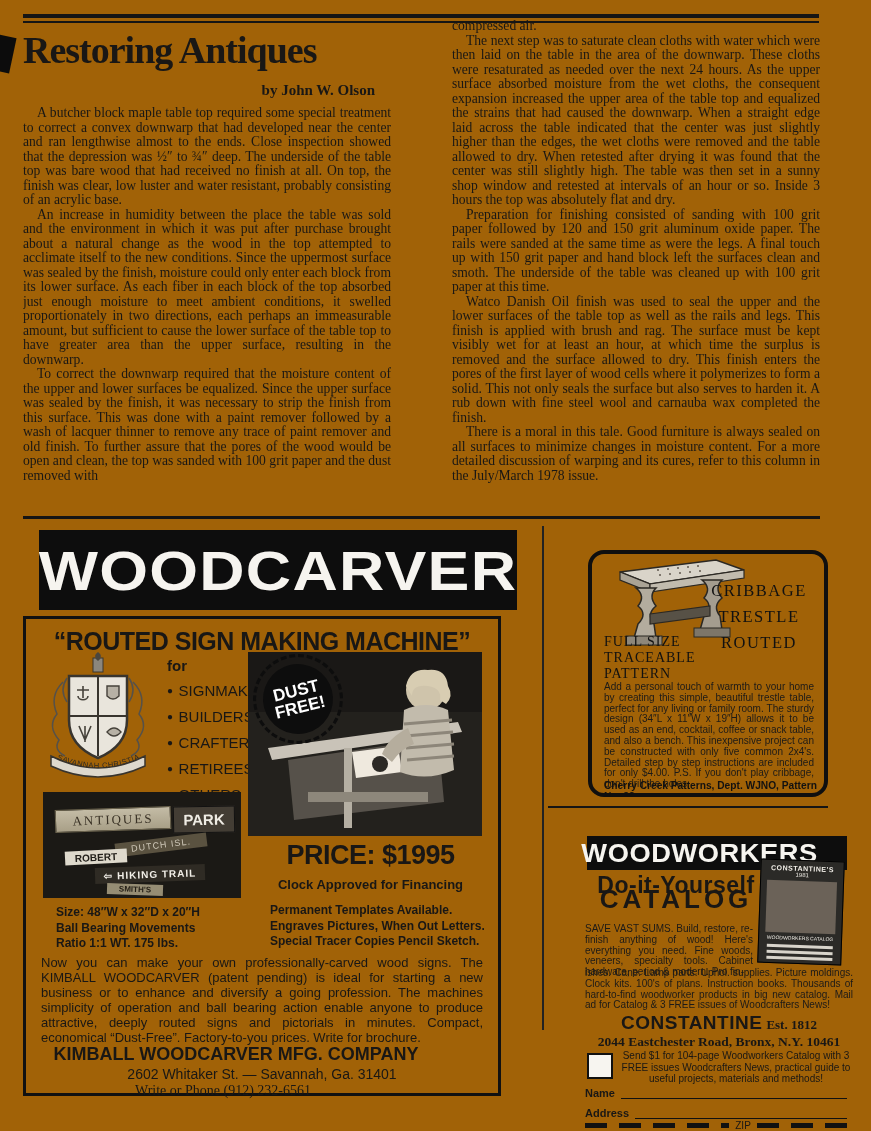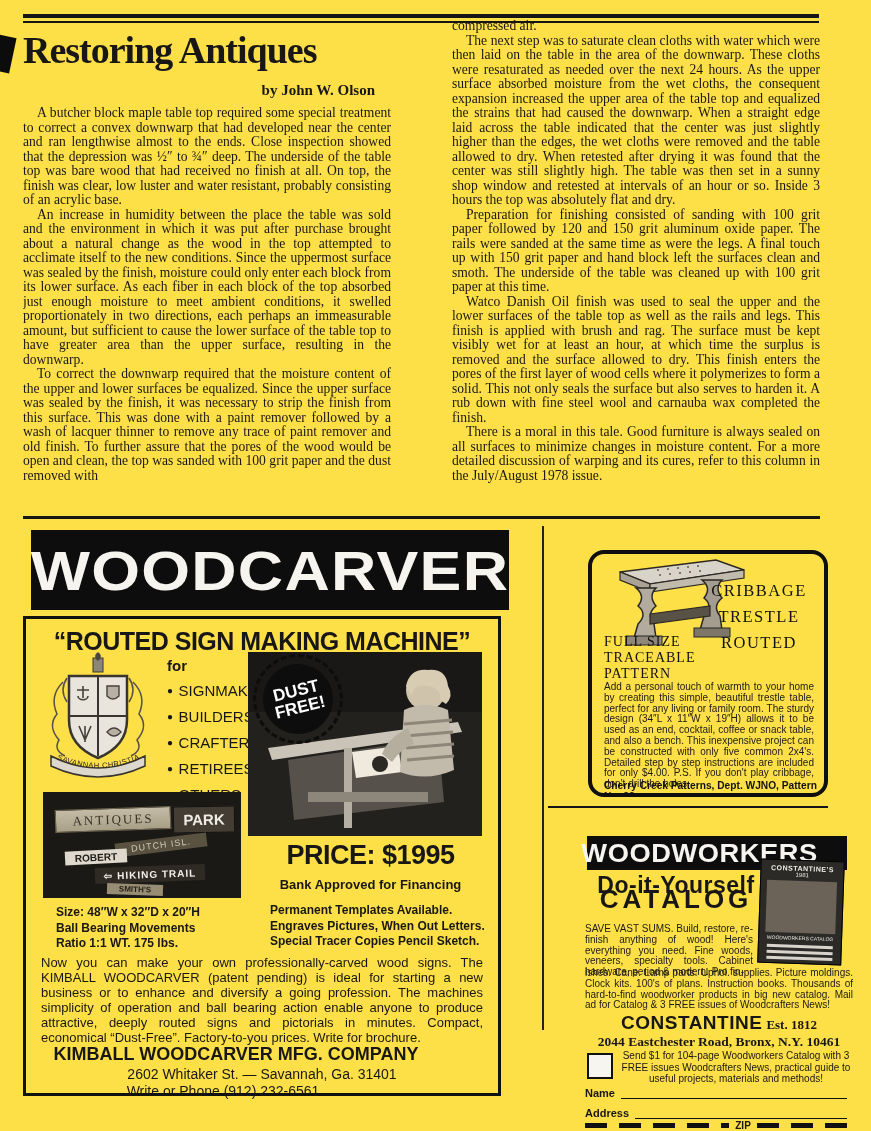--- a/index.html
+++ b/index.html
@@ -1,51 +1,51 @@
 <!DOCTYPE html>
 <html><head>
 <meta charset="utf-8">
 <style>
   html,body{margin:0;padding:0;background:#8a8a8a;}
-  .page{position:relative;width:871px;height:1131px;background:#fde047;overflow:hidden;
+  .page{position:relative;width:871px;height:1131px;background:#a16207;overflow:hidden;
         font-family:"Liberation Serif",serif;color:#191715;}
   .abs{position:absolute;}
   
   .corner-mark{left:-5px;top:36px;width:18px;height:36px;background:#0c0c0c;transform:rotate(12deg);}
   .rule{background:#151515;}
   .article-title{left:23px;top:28px;font-size:38px;font-weight:bold;letter-spacing:-1px;}
   .byline{left:23px;top:82px;width:352px;text-align:right;font-size:15px;font-weight:bold;}
   
   .col{font-size:13.6px;line-height:14.5px;text-align:justify;overflow:hidden;}
   .col p{margin:0;text-indent:14px;}
   .col p.noindent{text-indent:0;}
   .col1{left:23px;top:106px;width:368px;height:410px;}
   .col2{left:452px;top:19px;width:368px;height:498px;}
   
   .wc-ad{left:23px;top:530px;width:478px;height:566px;font-family:"Liberation Sans",sans-serif;}
-  .wc-banner{left:8px;top:0;width:478px;height:80px;background:#0d0d0d;display:flex;align-items:center;justify-content:center;overflow:hidden;}
+  .wc-banner{left:16px;top:0;width:478px;height:80px;background:#0d0d0d;display:flex;align-items:center;justify-content:center;overflow:hidden;}
   .wc-banner span{color:#f6f4ef;font-size:49px;font-weight:900;letter-spacing:1px;transform:scaleX(1.28) scaleY(1.15);white-space:nowrap;}
   .wc-box{left:0;top:86px;width:472px;height:474px;border:3px solid #111;}
   .wc-headline{left:0;top:97px;width:478px;text-align:center;font-size:25px;font-weight:800;letter-spacing:-0.5px;}
   .wc-for{left:144px;top:127px;font-size:15px;font-weight:600;}
   .wc-bullets{left:144px;top:148px;font-size:15px;line-height:26px;}
   .wc-bullets div::before{content:"\25CF\00a0\00a0";font-size:10px;vertical-align:2px;}
   .dust-badge{left:230px;top:124px;width:84px;height:84px;border:3px dashed #0d0d0d;border-radius:50%;
               display:flex;align-items:center;justify-content:center;background:transparent;}
   .dust-badge .inner{width:70px;height:70px;border-radius:50%;background:#0d0d0d;color:#fff;display:flex;flex-direction:column;
               align-items:center;justify-content:center;transform:rotate(-14deg);font-size:17px;font-weight:900;line-height:17px;}
   .signs{left:20px;top:262px;width:198px;height:106px;background:#1b1915;overflow:hidden;}
   .sign{position:absolute;display:flex;align-items:center;justify-content:center;white-space:nowrap;}
   .price{left:235px;top:310px;width:225px;text-align:center;font-size:27px;font-weight:900;letter-spacing:-0.5px;}
   .financing{left:235px;top:347px;width:225px;text-align:center;font-size:13px;font-weight:800;}
   .specs{font-size:12px;font-weight:700;line-height:15.5px;}
   .wc-body{left:18px;top:425px;width:442px;font-size:13px;line-height:15px;text-align:justify;}
   .wc-company{left:0;top:514px;width:426px;text-align:center;font-size:18px;font-weight:800;}
   .wc-addr{left:0;top:536px;width:478px;text-align:center;font-size:14px;font-weight:500;}
-  .wc-phone{left:0;top:553px;width:400px;text-align:center;font-size:14px;font-weight:500;}
+  .wc-phone{left:0;top:553px;width:400px;text-align:center;font-size:14px;font-weight:500;font-family:Liberation Serif, serif;}
   
   .crib-ad{left:588px;top:550px;width:232px;height:239px;border:4px solid #0f0f0f;border-radius:16px;overflow:hidden;font-family:"Liberation Sans",sans-serif;}
   .crib-title{right:4px;top:24px;width:122px;text-align:center;font-family:"Liberation Serif",serif;font-size:16.5px;line-height:26px;letter-spacing:1.5px;color:#111;}
   .crib-sub{left:12px;top:80px;font-family:"Liberation Serif",serif;font-size:14px;line-height:16px;letter-spacing:1px;color:#111;}
   .crib-body{left:12px;top:128px;width:210px;font-size:10px;line-height:10.8px;text-align:justify;color:#1c1a18;}
   .crib-contact{font-size:10.2px;font-weight:700;color:#111;}
   
   .ww-ad{left:583px;top:836px;width:272px;height:292px;font-family:"Liberation Sans",sans-serif;}
   .ww-banner{left:4px;top:0;width:260px;height:34px;background:#0d0d0d;display:flex;align-items:center;justify-content:flex-start;}
   .ww-banner span{color:#f6f4ef;font-size:26px;font-weight:900;letter-spacing:0.5px;transform:scaleX(1.05);}
@@ -60,21 +60,21 @@
   .ww-cover .rows div{height:3px;background:#d8d4cb;margin-bottom:3px;}
   .ww-body{font-size:10px;line-height:10.8px;text-align:justify;color:#1c1a18;}
   .ww-brand{left:0;top:176px;width:272px;text-align:center;font-family:"Liberation Serif",serif;}
   .ww-brand .brand{font-family:"Liberation Sans",sans-serif;font-size:19px;font-weight:900;letter-spacing:0.5px;}
   .ww-brand .est{font-size:13px;font-weight:700;}
   .ww-address{left:0;top:198px;width:272px;text-align:center;font-family:"Liberation Serif",serif;font-size:13.5px;font-weight:700;}
   .ww-check{left:4px;top:217px;width:22px;height:22px;border:2.5px solid #111;background:#f7f5f0;}
   .ww-offer{left:36px;top:214px;width:234px;font-size:10px;line-height:11.5px;text-align:center;}
   .form-row{display:flex;align-items:flex-end;font-size:11px;font-weight:700;}
   .form-row .line{flex:1;border-bottom:1.5px solid #111;margin-left:6px;height:12px;}
-  .zip-row{display:flex;align-items:center;font-size:10px;font-weight:700;}
+  .zip-row{display:flex;align-items:center;font-size:10px;font-weight:400;}
   .dash-bar{height:5px;background:repeating-linear-gradient(90deg,#111 0 22px,transparent 22px 34px);}
   .v-divider{width:2px;background:#222;}
   svg text{font-family:"Liberation Sans",sans-serif;}
 </style>
 </head>
 <body>
 
 <div class="page">
 
   <div class="abs corner-mark"></div>
@@ -87,21 +87,21 @@
   <div class="abs col col1">
     <p>A butcher block maple table top required some special treatment to correct a convex downwarp that had developed near the center and ran lengthwise almost to the ends. Close inspection showed that the depression was ½″ to ¾″ deep. The underside of the table top was bare wood that had received no finish at all. On top, the finish was clear, low luster and water resistant, probably consisting of an acrylic base.</p>
     <p>An increase in humidity between the place the table was sold and the environment in which it was put after purchase brought about a natural change as the wood in the top attempted to acclimate itself to the new conditions. Since the uppermost surface was sealed by the finish, moisture could only enter each block from its lower surface. As each fiber in each block of the top absorbed just enough moisture to meet ambient conditions, it swelled proportionately in two directions, each perhaps an immeasurable amount, but sufficient to cause the lower surface of the table top to have greater area than the upper surface, resulting in the downwarp.</p>
     <p>To correct the downwarp required that the moisture content of the upper and lower surfaces be equalized. Since the upper surface was sealed by the finish, it was necessary to strip the finish from this surface. This was done with a paint remover followed by a wash of lacquer thinner to remove any trace of paint remover and old finish. To further assure that the pores of the wood would be open and clean, the top was sanded with 100 grit paper and the dust removed with</p>
   </div>
   <div class="abs col col2">
     <p class="noindent">compressed air.</p>
     <p>The next step was to saturate clean cloths with water which were then laid on the table in the area of the downwarp. These cloths were resaturated as needed over the next 24 hours. As the upper surface absorbed moisture from the wet cloths, the consequent expansion increased the upper area of the table top and equalized the strains that had caused the downwarp. When a straight edge laid across the table indicated that the center was just slightly higher than the edges, the wet cloths were removed and the table allowed to dry. When retested after drying it was found that the center was still slightly high. The table was then set in a sunny shop window and retested at intervals of an hour or so. Inside 3 hours the top was absolutely flat and dry.</p>
     <p>Preparation for finishing consisted of sanding with 100 grit paper followed by 120 and 150 grit aluminum oxide paper. The rails were sanded at the same time as were the legs. A final touch up with 150 grit paper and hand block left the surfaces clean and smoth. The underside of the table was cleaned up with 100 grit paper at this time.</p>
     <p>Watco Danish Oil finish was used to seal the upper and the lower surfaces of the table top as well as the rails and legs. This finish is applied with brush and rag. The surface must be kept visibly wet for at least an hour, at which time the surplus is removed and the surface allowed to dry. This finish enters the pores of the first layer of wood cells where it polymerizes to form a solid. This not only seals the surface but also serves to harden it. A rub down with fine steel wool and carnauba wax completed the finish.</p>
-    <p>There is a moral in this tale. Good furniture is always sealed on all surfaces to minimize changes in moisture content. For a more detailed discussion of warping and its cures, refer to this column in the July/August 1978 issue.</p>
+    <p>There is a moral in this tale. Good furniture is always sealed on all surfaces to minimize changes in moisture content. For a more detailed discussion of warping and its cures, refer to this column in the July/March 1978 issue.</p>
   </div>
 
   <div class="abs rule" style="left:23px;top:516px;width:797px;height:3px;"></div>
 
   <div class="abs wc-ad">
     <div class="abs wc-banner">
       <span>WOODCARVER</span>
     </div>
     <div class="abs wc-box"></div>
     <div class="abs wc-headline">“ROUTED SIGN MAKING MACHINE”</div>
@@ -177,21 +177,21 @@
       <div class="sign" style="left:72px;top:46px;width:92px;height:14px;background:#5a5240;color:#cfc8b8;font-size:9px;letter-spacing:1px;transform:rotate(-7deg);">DUTCH ISL.</div>
       <div class="sign" style="left:22px;top:58px;width:62px;height:14px;background:#ded9cc;color:#23201b;font-size:10px;font-weight:700;transform:rotate(-3deg);">ROBERT</div>
       <div class="sign" style="left:52px;top:74px;width:110px;height:16px;background:#2f2b24;color:#f2efe8;font-size:10px;font-weight:700;letter-spacing:1px;transform:rotate(-2deg);">
         <span style="margin-right:4px;">⇦</span>
         <span>HIKING TRAIL</span>
       </div>
       <div class="sign" style="left:64px;top:92px;width:56px;height:11px;background:#968d74;color:#241f16;font-size:8px;font-weight:700;transform:rotate(2deg);">SMITH'S</div>
     </div>
 
     <div class="abs price">PRICE: $1995</div>
-    <div class="abs financing">Bank Approved for Financing</div>
+    <div class="abs financing">Clock Approved for Financing</div>
 
     <div class="abs specs" style="left:33px;top:375px;">
       <div>Size: 48″W x 32″D x 20″H</div>
       <div>Ball Bearing Movements</div>
       <div>Ratio 1:1   WT. 175 lbs.</div>
     </div>
     <div class="abs specs" style="left:247px;top:373px;">
       <div>Permanent Templates Available.</div>
       <div>Engraves Pictures, When Out Letters.</div>
       <div>Special Tracer Copies Pencil Sketch.</div>

